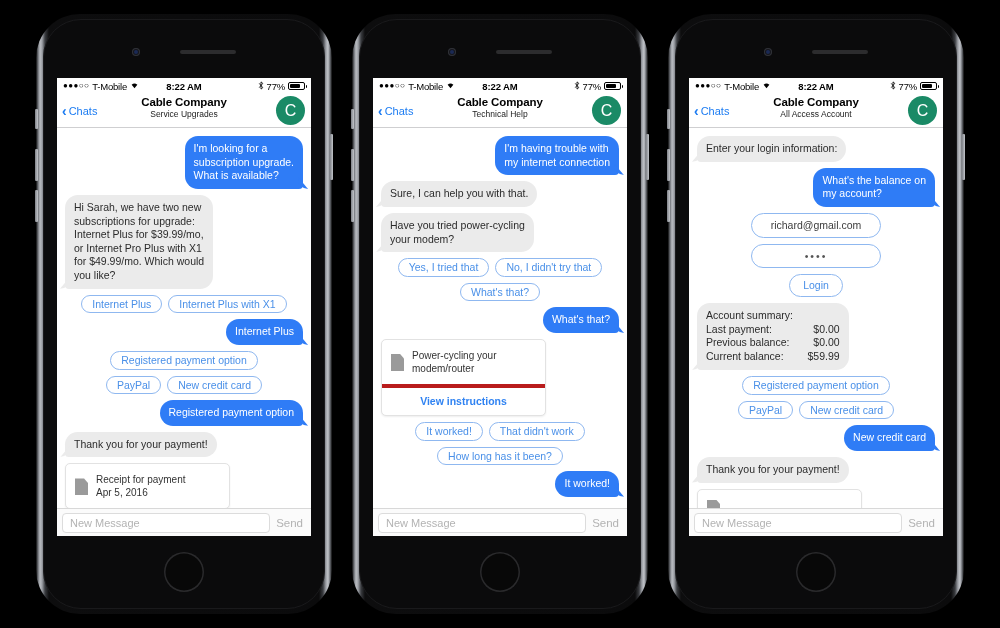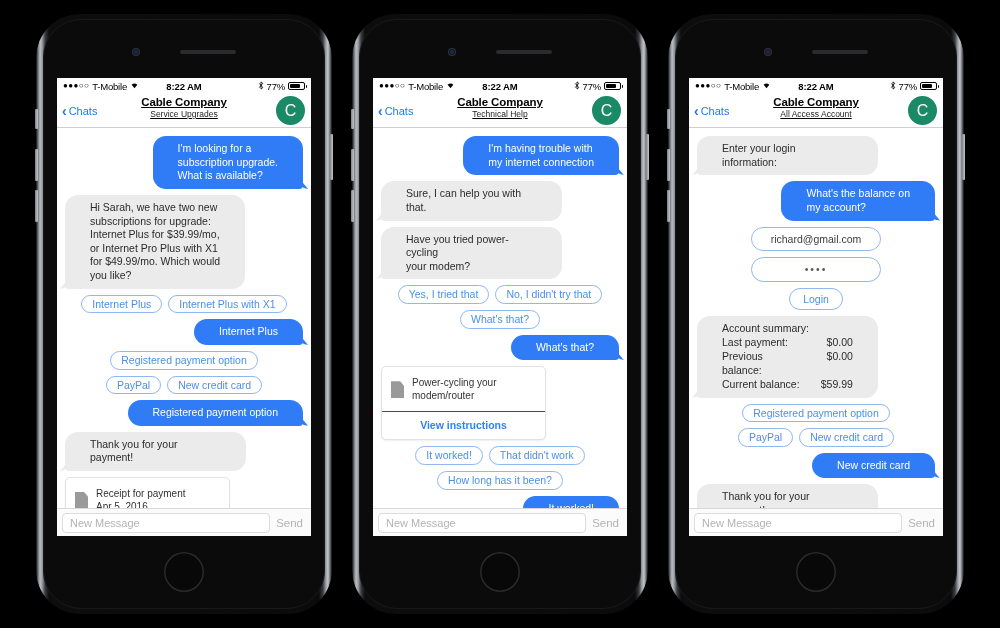--- a/index.html
+++ b/index.html
@@ -129,21 +129,20 @@
     margin-left: 5px;
     color: #1c7cf2;
     font-size: 11px;
   }
   .chev { font-size: 14px; line-height: 1; font-weight: 600; }
   .nav-titles {
     position: absolute;
     left: 0; right: 0; top: 2px;
     text-align: center;
     pointer-events: none;
-    text-decoration: underline;
   }
   .nav-title { font-size: 11.5px; font-weight: bold; color: #000; letter-spacing: -0.1px;}
   .nav-sub { font-size: 8.5px; color: #222; margin-top: 1px;}
   .avatar {
     position: absolute;
     right: 6px; top: 2px;
     width: 29px; height: 29px;
     border-radius: 50%;
     background: #1a8a66;
     color: #fff;
@@ -162,21 +161,21 @@
   }
   .row { display: flex; margin-bottom: 6px; }
   .row.left  { justify-content: flex-start; }
   .row.right { justify-content: flex-end; }
   .row.center{ justify-content: center; }
 
   .bubble {
     max-width: 76%;
     font-size: 10.5px;
     line-height: 1.30;
-    padding: 6px 25px;
+    padding: 6px 9px;
     border-radius: 13px;
     position: relative;
     word-wrap: break-word;
     white-space: pre-line;
   }
   .bubble.out {
     background: #2f7cf6;
     color: #ffffff;
     border-bottom-right-radius: 4px;
   }
@@ -254,21 +253,21 @@
   .doc-icon {
     width: 13px; height: 17px; flex: 0 0 auto;
     background: #9a9a9a;
     clip-path: polygon(0 0, 70% 0, 100% 26%, 100% 100%, 0 100%);
     position: relative;
     margin-top: 1px;
   }
   .filecard-title { font-size: 10px; color: #333; line-height: 1.3; }
   .filecard-sub { font-size: 10px; color: #333; line-height: 1.3; }
   .filecard-action {
-    border-top: 1px solid #b91c1c;
+    border-top: 4px solid #b91c1c;
     text-align: center;
     color: #3083f2;
     font-size: 10.5px;
     padding: 7px 0 8px 0;
     font-weight: 600;
   }
 
   
   .composer {
     position: absolute;

